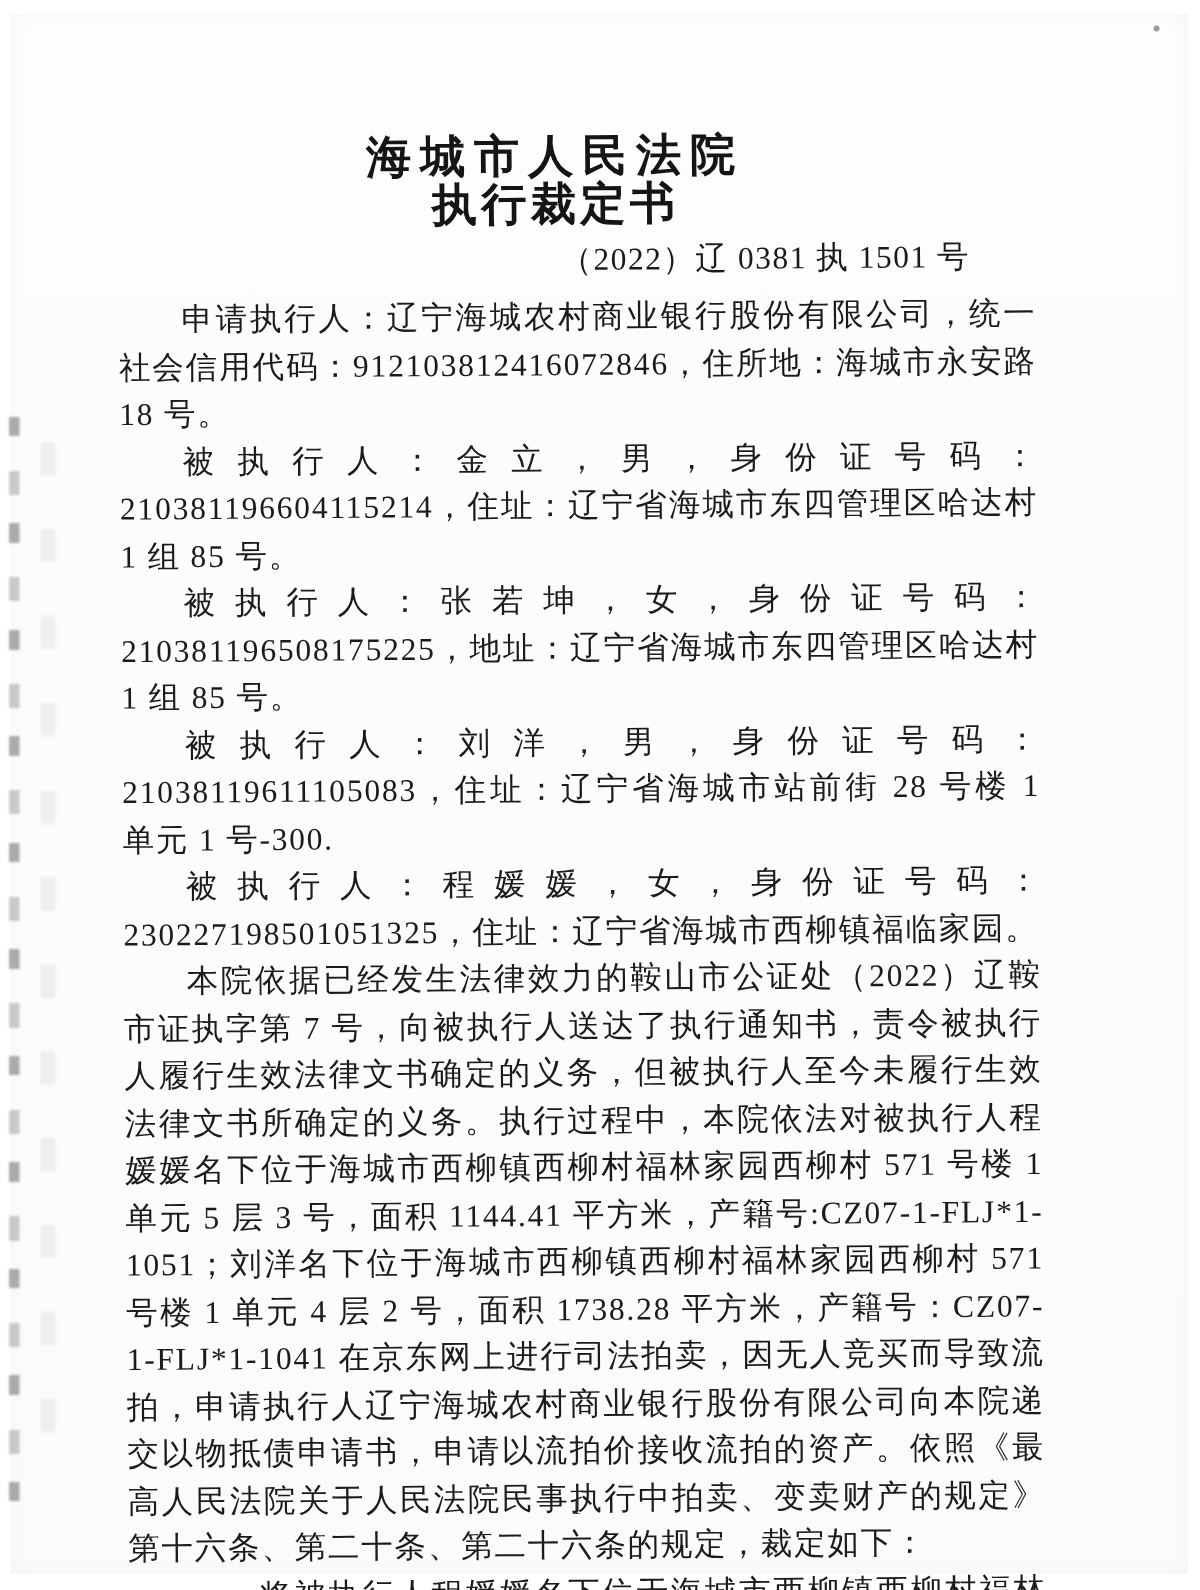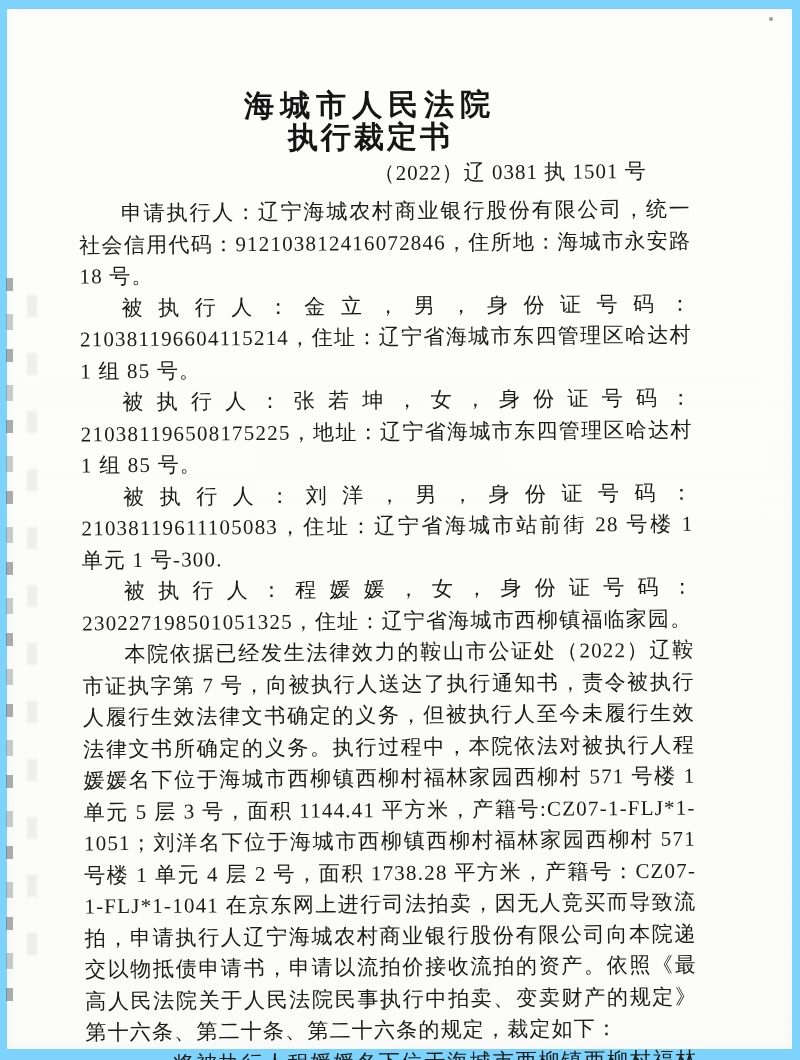--- a/index.html
+++ b/index.html
@@ -9,21 +9,21 @@
     height: 1060px;
     overflow: hidden;
     background: #e9e9e7;
     font-family: "Liberation Serif", "DejaVu Serif", serif;
   }
 
   .scan-frame {
     position: relative;
     width: 800px;
     height: 1060px;
-    background: #7dd3fc;
+    background: #ffffff;
   }
 
   
   .sheet {
     position: absolute;
     left: 7px;
     top: 9px;
     width: 785px;
     height: 1040px;
     background: linear-gradient(180deg, #fdfdfc 0%, #fcfcfa 60%, #fbfbf9 100%);

